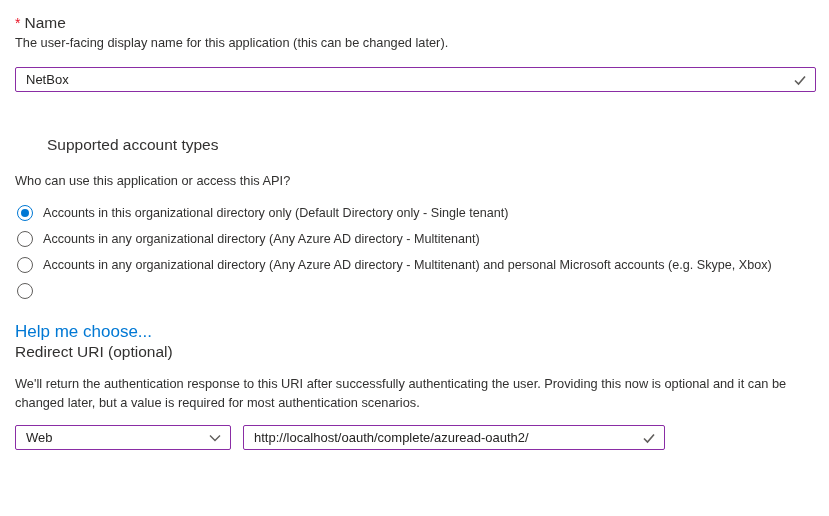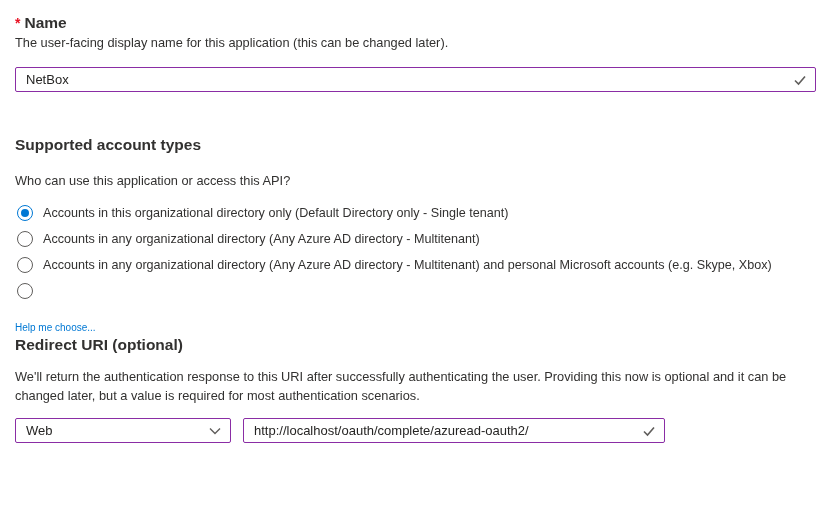--- a/index.html
+++ b/index.html
@@ -6,21 +6,21 @@
   html, body { width: 829px; height: 516px; }
   body {
     background: #ffffff;
     font-family: "Liberation Sans", "DejaVu Sans", sans-serif;
     color: #323130;
     padding: 12px 15px 0 15px;
     overflow: hidden;
   }
   .section-heading {
     font-size: 15.5px;
-    font-weight: 700;
+    font-weight: 400;
     color: #323130;
     line-height: 20px;
   }
   .required-marker { color: #e81123; margin-right: 4px; font-size: 14px; }
   .desc-text {
     font-size: 12.8px;
     line-height: 19px;
     color: #323130;
   }
   
@@ -47,21 +47,21 @@
   .valid-check {
     position: absolute;
     right: 8px;
     top: 50%;
     transform: translateY(-50%);
     width: 16px;
     height: 16px;
     pointer-events: none;
   }
   
-  .account-heading { margin-top: 43px; }
+  .account-heading { margin-top: 43px; margin-left: 32px; }
   .question-text { margin-top: 18px; font-size: 12.8px; line-height: 16px; }
   .radio-group { margin-top: 11px; }
   .radio-row {
     display: flex;
     align-items: center;
     height: 26px;
     cursor: pointer;
   }
   .radio {
     flex: 0 0 auto;
@@ -79,21 +79,21 @@
     position: absolute;
     left: 3px; top: 3px;
     width: 8px; height: 8px;
     border-radius: 50%;
     background: #0078d4;
   }
   .radio-label { font-size: 12.6px; color: #323130; white-space: nowrap; }
   .help-link {
     display: inline-block;
     margin-top: 18px;
-    font-size: 10px;
+    font-size: 17px;
     color: #0078d4;
     text-decoration: none;
     cursor: pointer;
     text-align: center;
   }
   
   .redirect-heading { }
   .redirect-desc { margin-top: 12px; max-width: 800px; }
   .redirect-row {
     margin-top: 13px;

